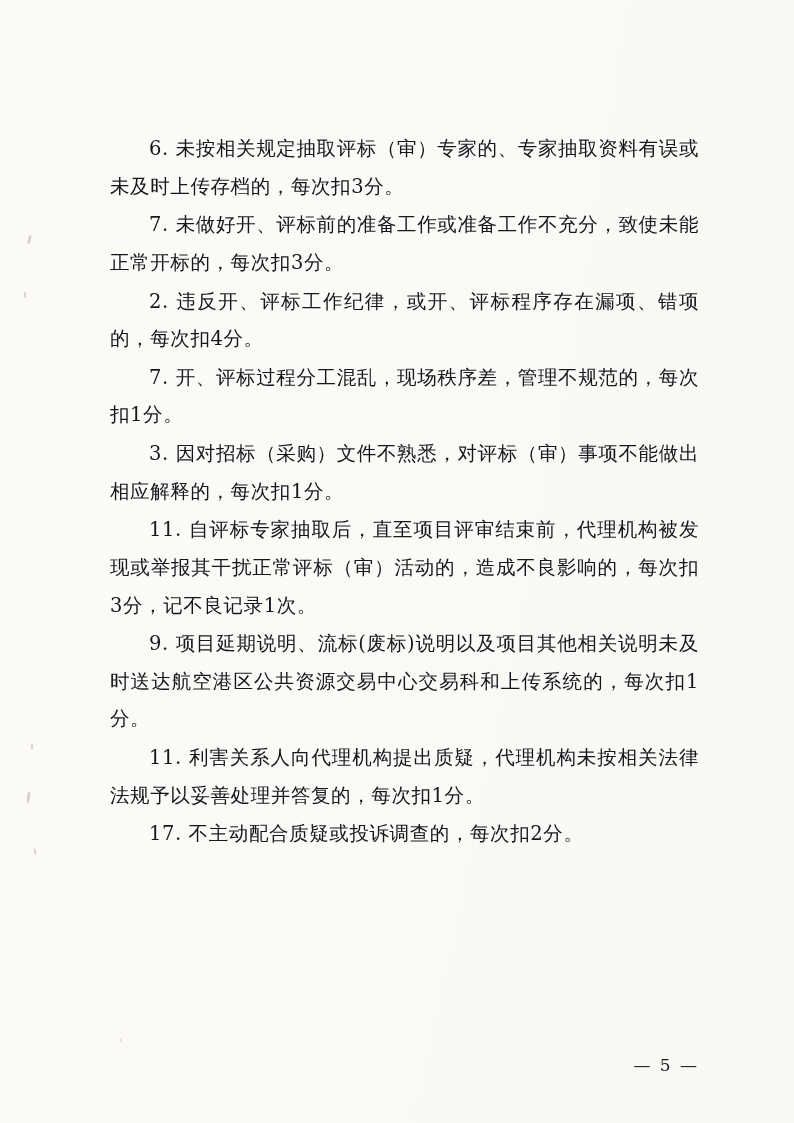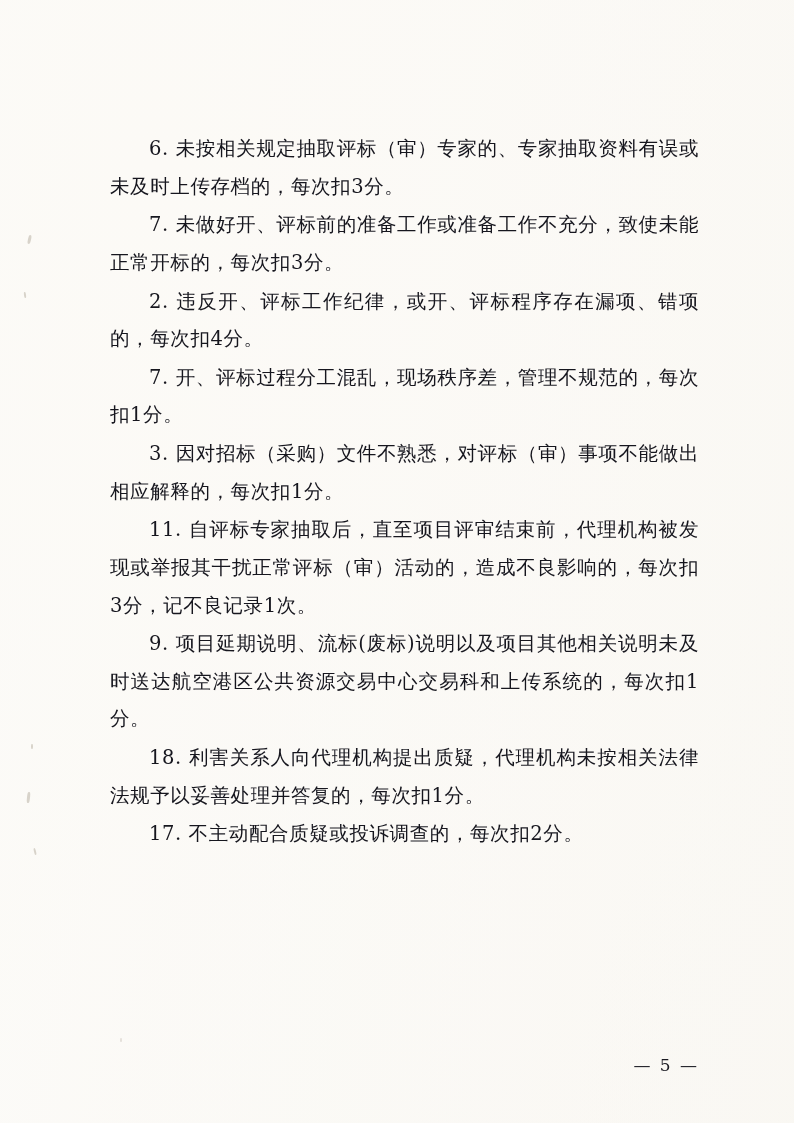--- a/index.html
+++ b/index.html
@@ -78,18 +78,18 @@
 
 <div class="page">
   <div class="doc-body">
     <p>6. 未按相关规定抽取评标（审）专家的、专家抽取资料有误或未及时上传存档的，每次扣3分。</p>
     <p>7. 未做好开、评标前的准备工作或准备工作不充分，致使未能正常开标的，每次扣3分。</p>
     <p>2. 违反开、评标工作纪律，或开、评标程序存在漏项、错项的，每次扣4分。</p>
     <p>7. 开、评标过程分工混乱，现场秩序差，管理不规范的，每次扣1分。</p>
     <p>3. 因对招标（采购）文件不熟悉，对评标（审）事项不能做出相应解释的，每次扣1分。</p>
     <p>11. 自评标专家抽取后，直至项目评审结束前，代理机构被发现或举报其干扰正常评标（审）活动的，造成不良影响的，每次扣3分，记不良记录1次。</p>
     <p>9. 项目延期说明、流标(废标)说明以及项目其他相关说明未及时送达航空港区公共资源交易中心交易科和上传系统的，每次扣1分。</p>
-    <p>18. 利害关系人向代理机构提出质疑，代理机构未按相关法律法规予以妥善处理并答复的，每次扣1分。</p>
+    <p>11. 利害关系人向代理机构提出质疑，代理机构未按相关法律法规予以妥善处理并答复的，每次扣1分。</p>
     <p>17. 不主动配合质疑或投诉调查的，每次扣2分。</p>
   </div>
 </div>
 
 <div class="page-number">— 5 —</div>
 
 </body></html>

